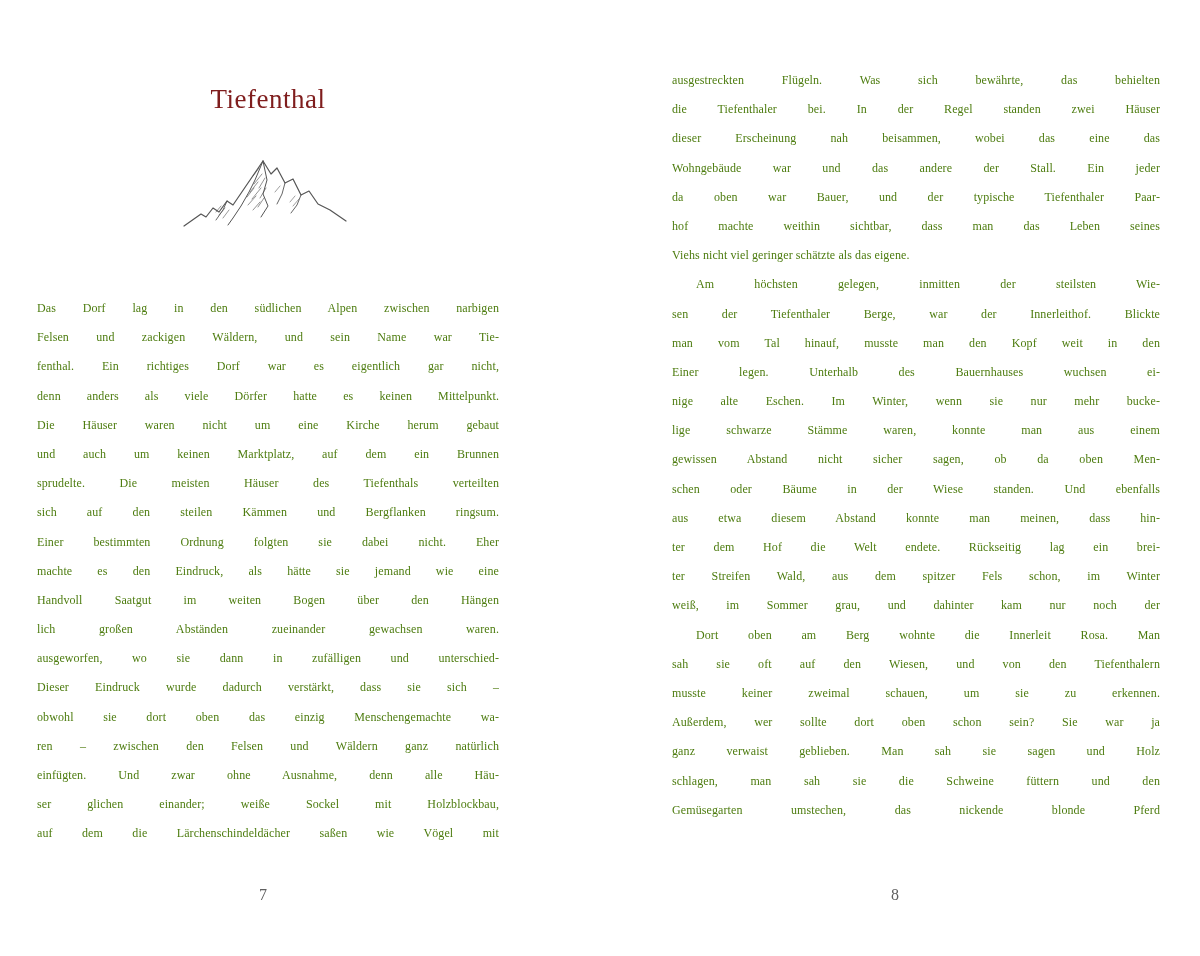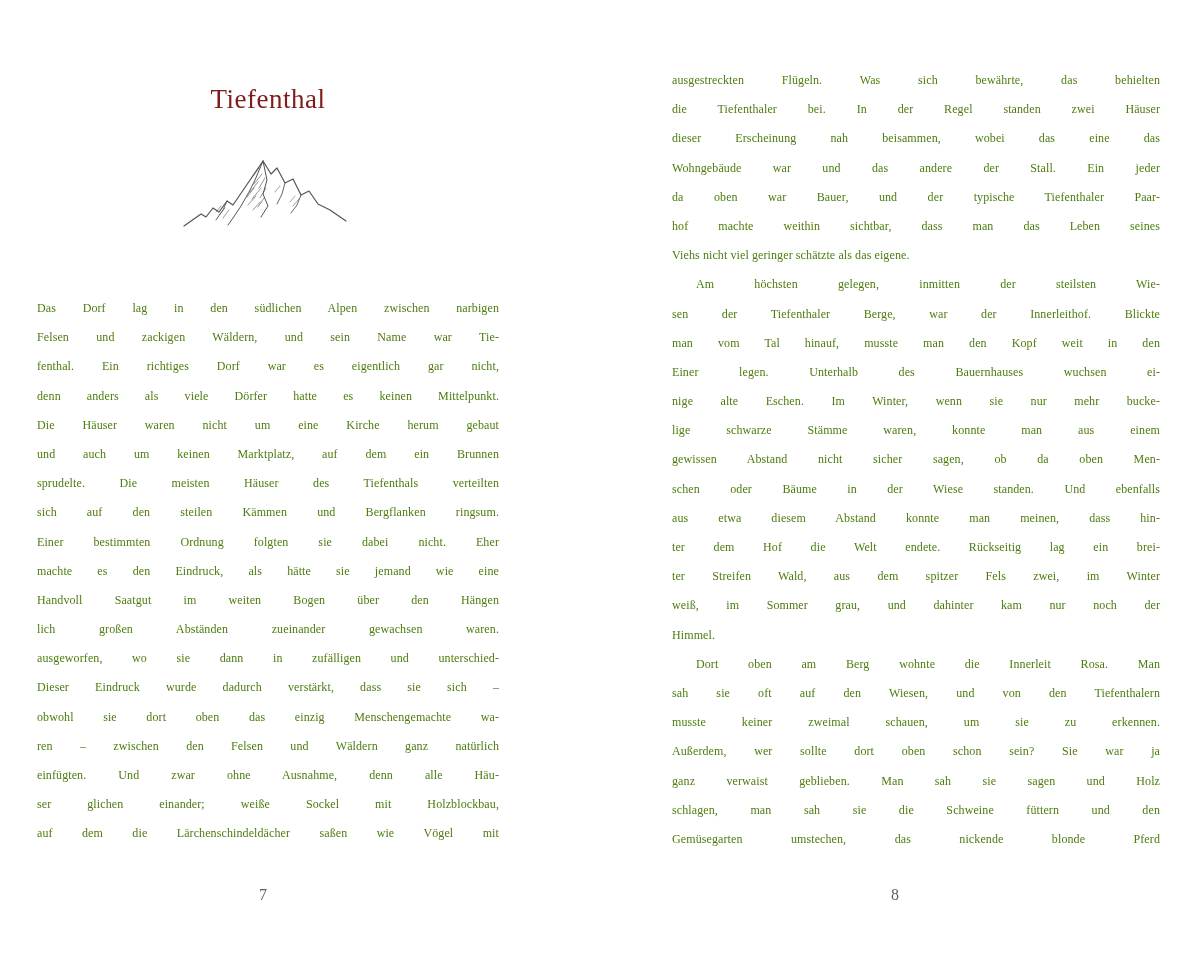--- a/index.html
+++ b/index.html
@@ -147,23 +147,22 @@
         <div class="line indent">Am höchsten gelegen, inmitten der steilsten Wie-</div>
         <div class="line">sen der Tiefenthaler Berge, war der Innerleithof. Blickte</div>
         <div class="line">man vom Tal hinauf, musste man den Kopf weit in den</div>
         <div class="line">Einer legen. Unterhalb des Bauernhauses wuchsen ei-</div>
         <div class="line">nige alte Eschen. Im Winter, wenn sie nur mehr bucke-</div>
         <div class="line">lige schwarze Stämme waren, konnte man aus einem</div>
         <div class="line">gewissen Abstand nicht sicher sagen, ob da oben Men-</div>
         <div class="line">schen oder Bäume in der Wiese standen. Und ebenfalls</div>
         <div class="line">aus etwa diesem Abstand konnte man meinen, dass hin-</div>
         <div class="line">ter dem Hof die Welt endete. Rückseitig lag ein brei-</div>
-        <div class="line">ter Streifen Wald, aus dem spitzer Fels zwei, im Winter</div>
+        <div class="line">ter Streifen Wald, aus dem spitzer Fels schon, im Winter</div>
         <div class="line">weiß, im Sommer grau, und dahinter kam nur noch der</div>
-        <div class="line para-end">Himmel.</div>
         <div class="line indent">Dort oben am Berg wohnte die Innerleit Rosa. Man</div>
         <div class="line">sah sie oft auf den Wiesen, und von den Tiefenthalern</div>
         <div class="line">musste keiner zweimal schauen, um sie zu erkennen.</div>
         <div class="line">Außerdem, wer sollte dort oben schon sein? Sie war ja</div>
         <div class="line">ganz verwaist geblieben. Man sah sie sagen und Holz</div>
         <div class="line">schlagen, man sah sie die Schweine füttern und den</div>
         <div class="line">Gemüsegarten umstechen, das nickende blonde Pferd</div>
       </div>
 
     <div class="page-number pn-right">8</div>

